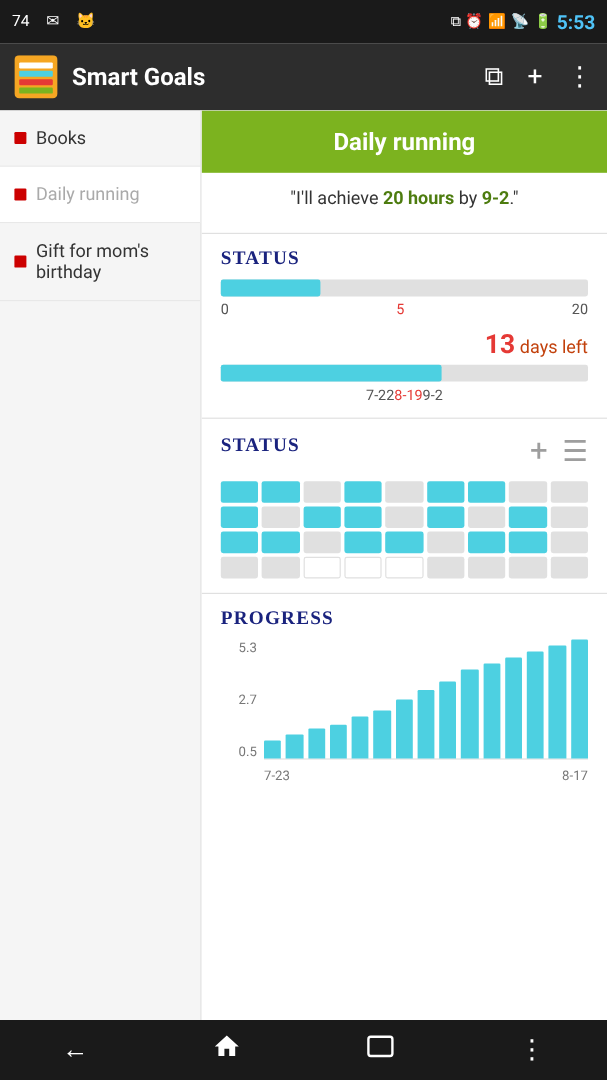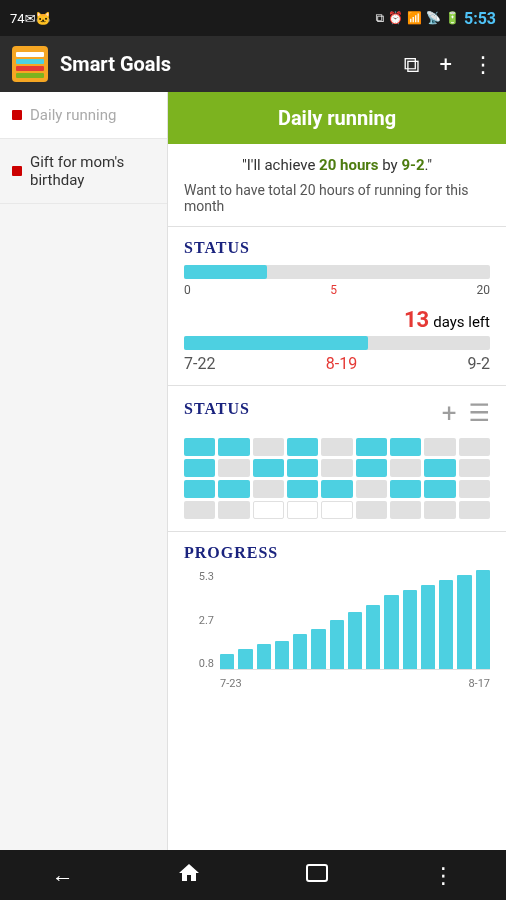--- a/index.html
+++ b/index.html
@@ -9,21 +9,21 @@
     .status-bar {
       background: #1a1a1a;
       height: 36px;
       display: flex;
       align-items: center;
       justify-content: space-between;
       padding: 0 10px;
       color: white;
       font-size: 13px;
     }
-    .status-bar-left { display: flex; align-items: center; gap: 0; }
+    .status-bar-left { display: flex; align-items: center; gap: 14px; }
     .status-bar-right { display: flex; align-items: center; gap: 4px; font-size: 12px; }
     .status-time { font-size: 16px; font-weight: bold; color: #4fc3f7; }
 
     
     .top-bar {
       background: #2d2d2d;
       height: 56px;
       display: flex;
       align-items: center;
       padding: 0 12px;
@@ -197,39 +197,39 @@
       align-items: baseline;
       justify-content: flex-end;
       margin-bottom: 4px;
     }
     .days-count {
       color: #e53935;
       font-size: 22px;
       font-weight: bold;
     }
     .days-label {
-      color: #000000;
+      color: #c2410c;
       font-size: 15px;
       margin-left: 4px;
     }
     .days-bar-container {
       background: #e0e0e0;
       height: 14px;
       border-radius: 2px;
       margin-bottom: 4px;
     }
     .days-bar-fill {
       background: #4dd0e1;
       height: 100%;
       border-radius: 2px;
     }
     .days-bar-labels {
       display: flex;
-      justify-content: space-between;
-      font-size: 16px;
+      justify-content: center;
+      font-size: 12px;
       color: #555;
     }
     .days-bar-labels .red-label { color: #e53935; }
 
     
     .entries-section {
       padding: 12px 16px;
       border-bottom: 1px solid #e0e0e0;
     }
     .entries-header {
@@ -355,41 +355,44 @@
   <div class="top-bar-icons">
     <span class="top-bar-icon">⧉</span>
     <span class="top-bar-icon">+</span>
     <span class="top-bar-icon">⋮</span>
   </div>
 </div>
 
 <div class="main-content">
 
   <div class="sidebar">
+    <div class="sidebar-item">
+      <div class="sidebar-dot red"></div>
+      <span class="sidebar-item-label">Books</span>
+    </div>
     <div class="sidebar-item active">
       <div class="sidebar-dot red"></div>
       <span class="sidebar-item-label">Daily running</span>
     </div>
     <div class="sidebar-item">
       <div class="sidebar-dot red"></div>
       <span class="sidebar-item-label">Gift for mom's birthday</span>
     </div>
   </div>
 
   <div class="detail-panel">
 
     <div class="goal-header">
       <span class="goal-header-title">Daily running</span>
     </div>
 
     <div class="goal-description">
       <div class="goal-quote">
         <span>"I'll achieve </span><span class="highlight">20 hours</span><span> by </span><span class="highlight">9-2</span><span>."</span>
       </div>
-      <div class="goal-detail-text">Want to have total 20 hours of running for this month</div>
     </div>
 
     <div class="status-section">
       <div class="section-title">STATUS</div>
 
 
       <div class="progress-bar-container">
         <div class="progress-bar-fill" style="width: 27%;"></div>
       </div>
       <div class="progress-bar-labels">
@@ -457,21 +460,21 @@
           <div class="cal-cell empty"></div>
         </div>
     </div>
 
     <div class="progress-section">
       <div class="section-title">PROGRESS</div>
       <div class="chart-area">
         <div class="chart-y-labels">
           <span>5.3</span>
           <span>2.7</span>
-          <span>0.8</span>
+          <span>0.5</span>
         </div>
         <div class="chart-bars-area" id="chart-bars">
         <div class="chart-bar" style="height: 15%;"></div>
             <div class="chart-bar" style="height: 20%;"></div>
             <div class="chart-bar" style="height: 25%;"></div>
             <div class="chart-bar" style="height: 28%;"></div>
             <div class="chart-bar" style="height: 35%;"></div>
             <div class="chart-bar" style="height: 40%;"></div>
             <div class="chart-bar" style="height: 50%;"></div>
             <div class="chart-bar" style="height: 58%;"></div>

